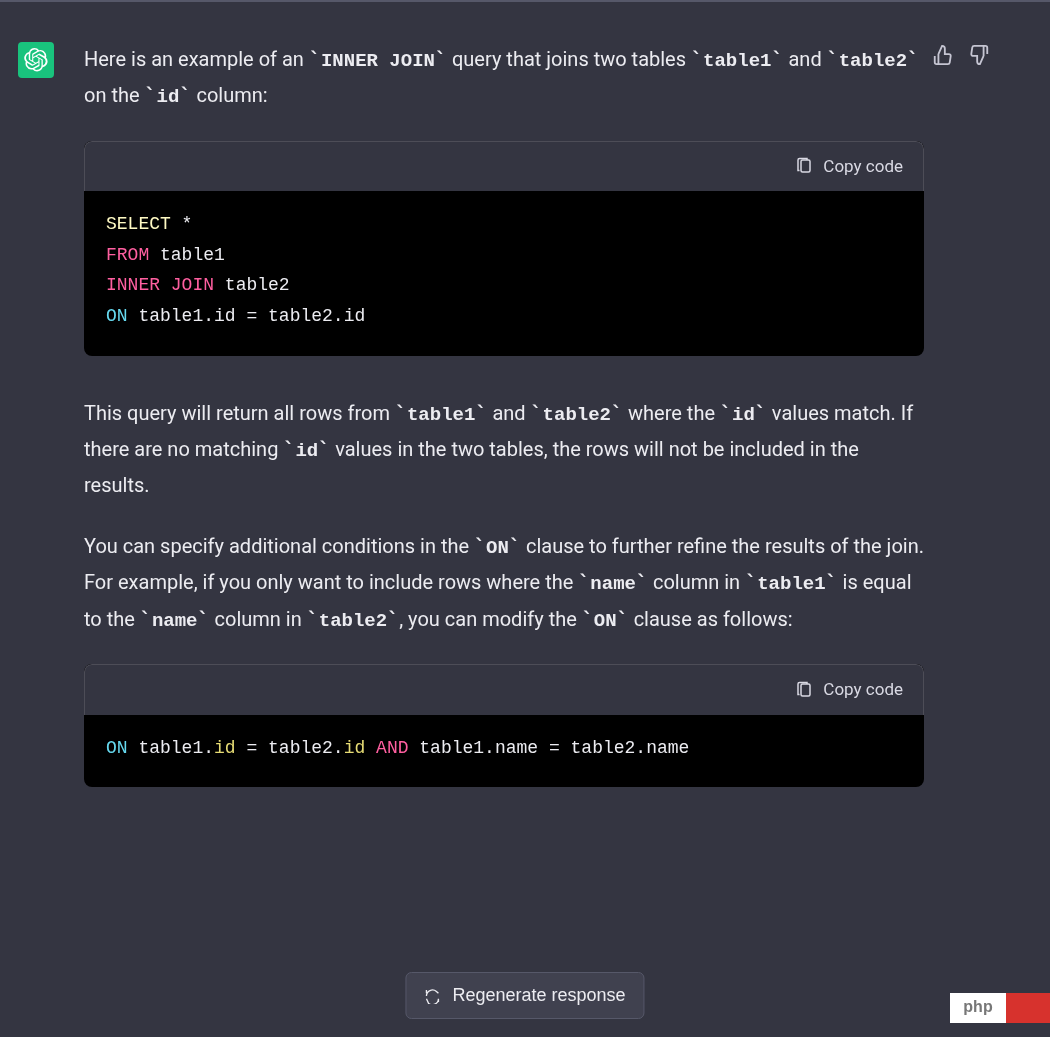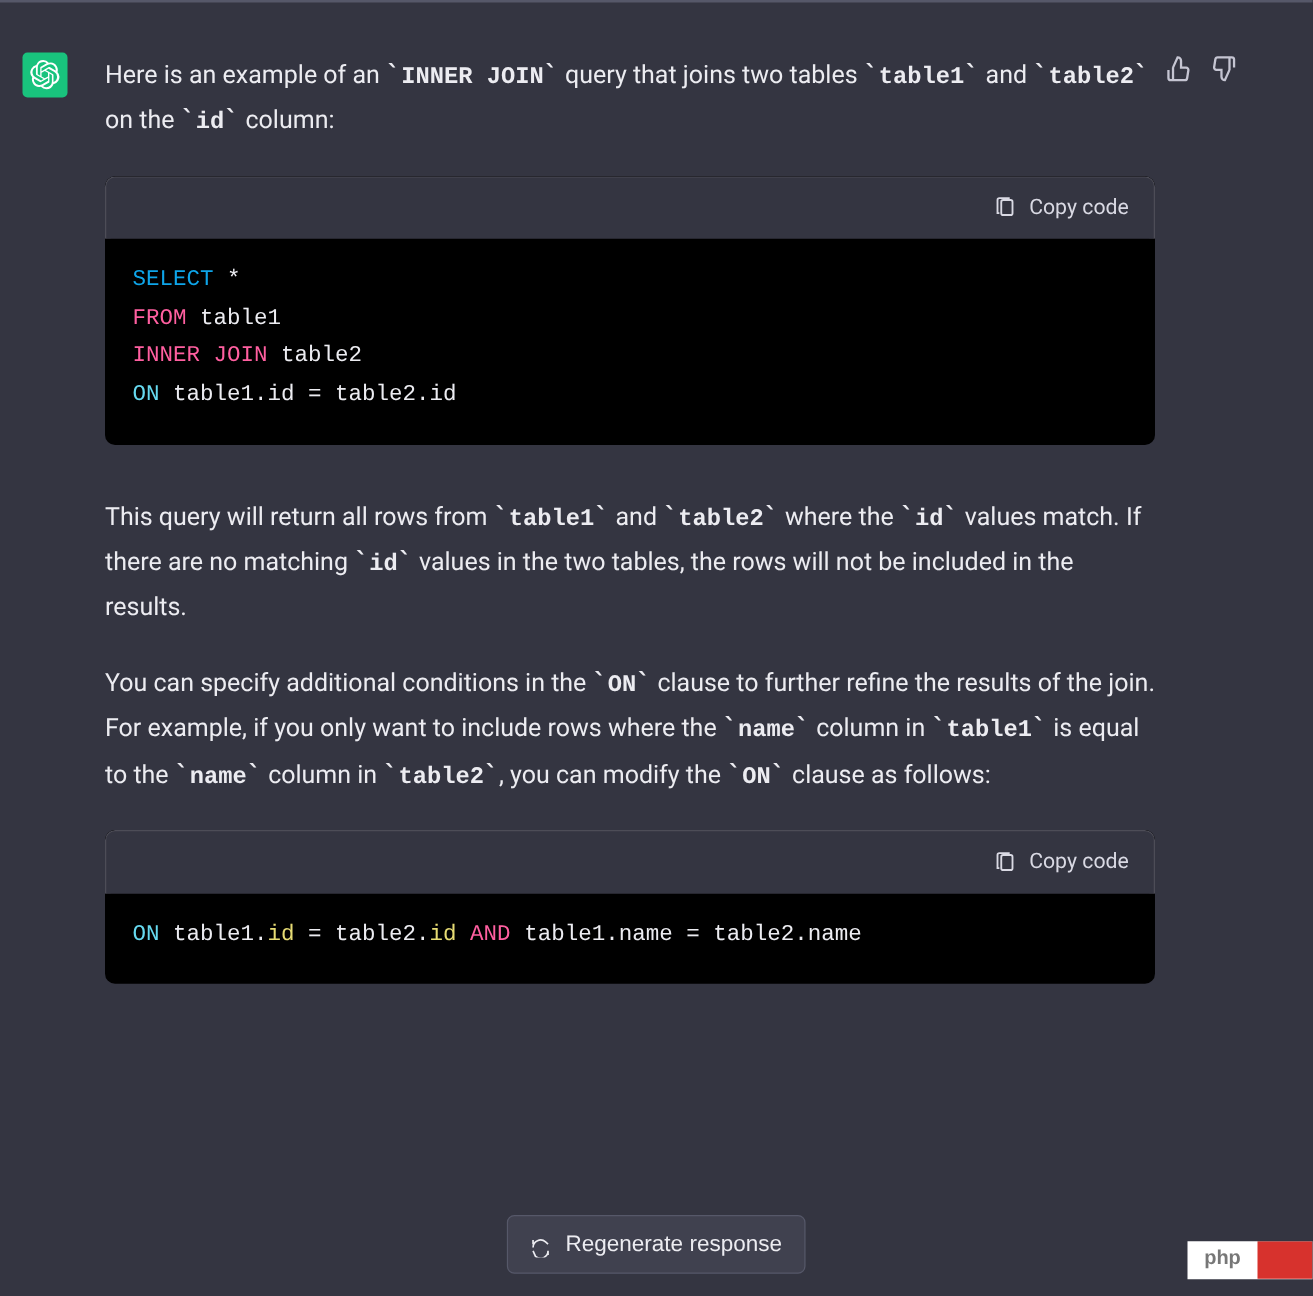--- a/index.html
+++ b/index.html
@@ -73,35 +73,35 @@
     cursor: pointer;
   }
   .code-header svg { width: 18px; height: 18px; stroke: currentColor; fill: none; stroke-width: 2; }
   pre {
     padding: 18px 22px 24px 22px;
     font-family: "SFMono-Regular", Consolas, "Liberation Mono", Menlo, monospace;
     font-size: 18px;
     line-height: 1.7;
     white-space: pre;
   }
-  .kw-select { color: #0ea5e9; }
+  .kw-select { color: #fef9c3; }
   .kw-from   { color: #ff5fa0; }
   .kw-ij     { color: #ff5fa0; }
   .kw-on     { color: #66d9ef; }
   .kw-and    { color: #ff5fa0; }
   .col       { color: #e6db74; }
   .regen {
     position: fixed;
     left: 50%; transform: translateX(-50%);
     bottom: 18px;
     background: #40414f;
     border: 1px solid #565869;
     border-radius: 6px;
     padding: 12px 18px;
-    display: flex; align-items: flex-end; gap: 12px;
+    display: flex; align-items: center; gap: 12px;
     font-size: 18px;
     color: #ececf1;
     cursor: pointer;
   }
   .regen svg { width: 16px; height: 16px; stroke: currentColor; fill: none; stroke-width: 2; }
   .php-badge {
     position: fixed;
     bottom: 14px; right: 0;
     width: 100px; height: 30px;
     background: #fff;

